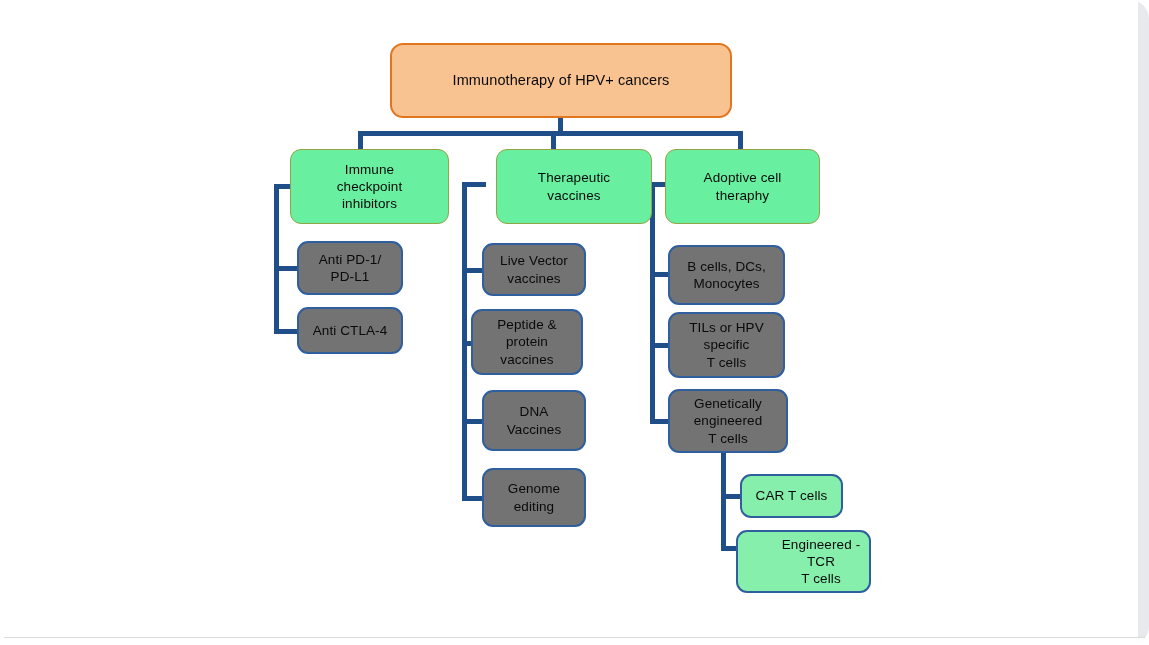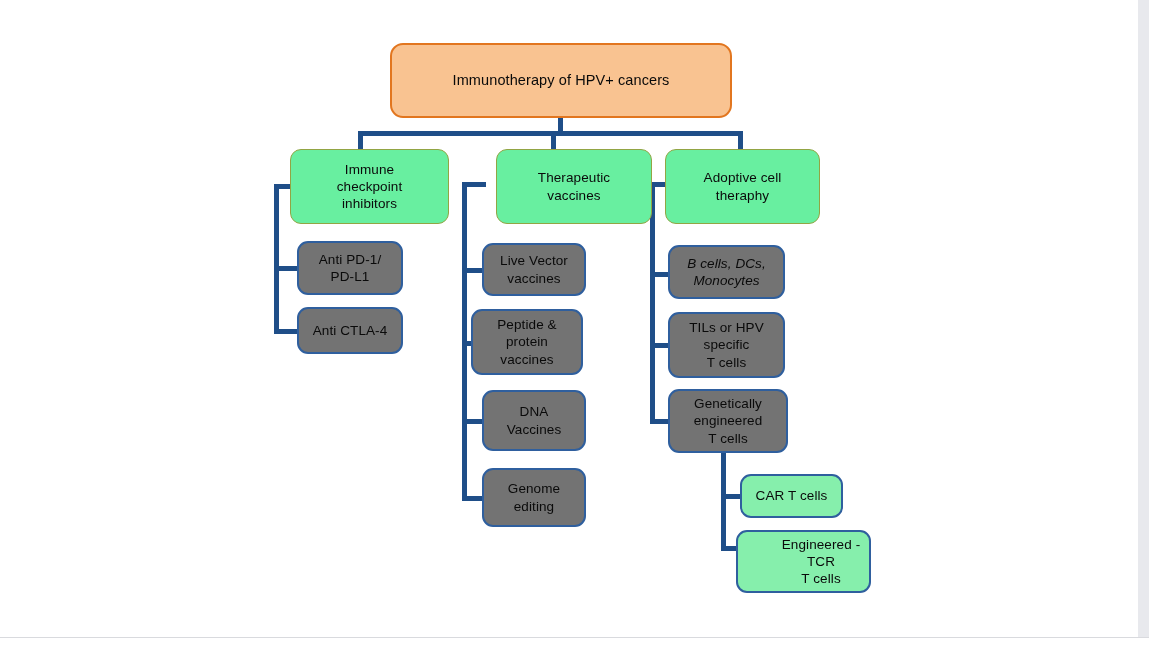--- a/index.html
+++ b/index.html
@@ -9,20 +9,21 @@
   }
   body {
     font-family: "Liberation Sans", sans-serif;
   }
   #canvas {
     position: relative;
     width: 1149px;
     height: 645px;
     background: #ffffff;
     overflow: hidden;
+    border-radius: 19px;
   }
   
   .edge-right {
     position: absolute;
     top: 0;
     right: 0;
     width: 11px;
     height: 645px;
     background: #e8e9ed;
   }
@@ -133,21 +134,21 @@
   <div class="node leaf" style="left:482px; top:243px; width:104px; height:53px;">Live Vector
 vaccines</div>
   <div class="node leaf" style="left:471px; top:309px; width:112px; height:66px;">Peptide &amp;
 protein
 vaccines</div>
   <div class="node leaf" style="left:482px; top:390px; width:104px; height:61px;">DNA
 Vaccines</div>
   <div class="node leaf" style="left:482px; top:468px; width:104px; height:59px;">Genome
 editing</div>
 
-  <div class="node leaf" style="left:668px; top:245px; width:117px; height:54px;font-style:italic;">B cells, DCs,
+  <div class="node leaf" style="left:668px; top:245px; width:117px; height:60px;">B cells, DCs,
 Monocytes</div>
   <div class="node leaf" style="left:668px; top:312px; width:117px; height:66px;">TILs or HPV
 specific
 T cells</div>
   <div class="node leaf" style="left:668px; top:389px; width:120px; height:64px;">Genetically
 engineered
 T cells</div>
 
   <div class="node terminal" style="left:740px; top:474px; width:103px; height:44px;">CAR T cells</div>
   <div class="node terminal" style="left:736px; top:530px; width:135px; height:63px;padding-left:35px;">Engineered - TCR

